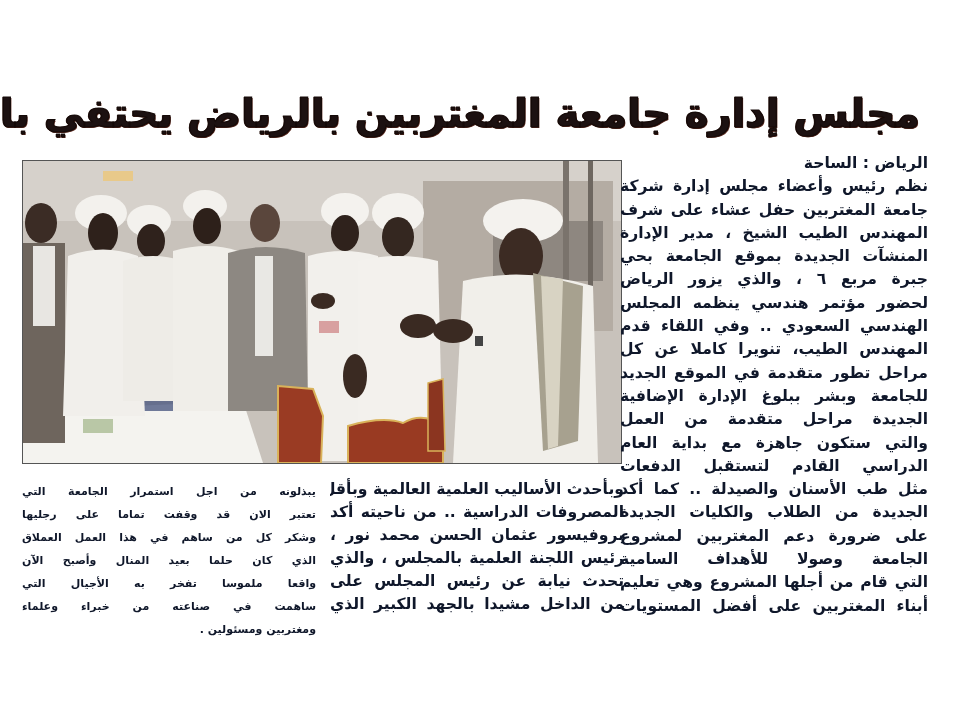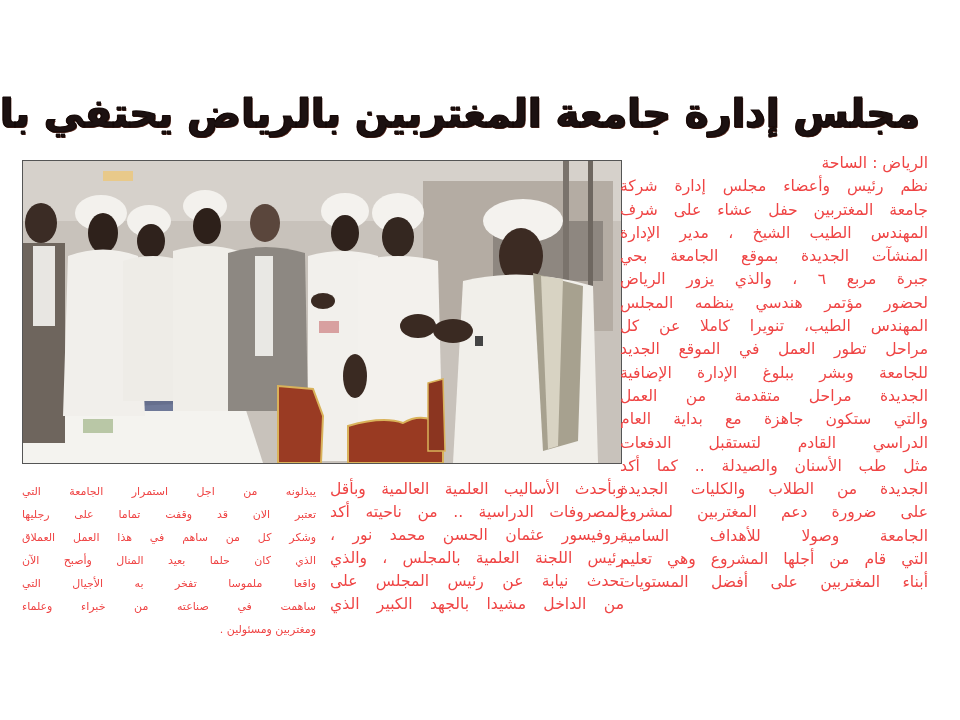--- a/index.html
+++ b/index.html
@@ -31,22 +31,22 @@
       white-space: nowrap;
       text-shadow: 1px 1px 0 #5a2a20, -1px 0 0 #2a1510, 0 1px 0 #3a1a10;
       -webkit-text-stroke: 1.2px #150a08;
     }
     .col {
       position: absolute;
       direction: rtl;
       text-align: justify;
       text-align-last: right;
       font-family: "DejaVu Sans", sans-serif;
-      font-weight: normal;
-      color: #ef4444;
+      font-weight: bold;
+      color: #0f172a;
     }
     .col .line {
       display: block;
       white-space: nowrap;
       overflow: hidden;
       text-align: justify;
       text-align-last: justify;
     }
     .col-right {
       left: 620px;
@@ -160,22 +160,23 @@
 </div>
 
 <div class="col col-right">
   <span class="dateline">الرياض : الساحة</span>
   <span class="line">نظم رئيس وأعضاء مجلس إدارة شركة</span>
   <span class="line">جامعة المغتربين حفل عشاء على شرف</span>
   <span class="line">المهندس الطيب الشيخ ، مدير الإدارة</span>
   <span class="line">المنشآت الجديدة بموقع الجامعة بحي</span>
   <span class="line">جبرة مربع ٦ ، والذي يزور الرياض</span>
   <span class="line">لحضور مؤتمر هندسي ينظمه المجلس</span>
+  <span class="line">الهندسي السعودي .. وفي اللقاء قدم</span>
   <span class="line">المهندس الطيب، تنويرا كاملا عن كل</span>
-  <span class="line">مراحل تطور العمل في الموقع الجديد</span>
+  <span class="line">مراحل تطور متقدمة في الموقع الجديد</span>
   <span class="line">للجامعة وبشر ببلوغ الإدارة الإضافية</span>
   <span class="line">الجديدة مراحل متقدمة من العمل</span>
   <span class="line">والتي ستكون جاهزة مع بداية العام</span>
   <span class="line">الدراسي القادم لتستقبل الدفعات</span>
   <span class="line">مثل طب الأسنان والصيدلة .. كما أكد</span>
   <span class="line">الجديدة من الطلاب والكليات الجديدة</span>
   <span class="line">على ضرورة دعم المغتربين لمشروع</span>
   <span class="line">الجامعة وصولا للأهداف السامية</span>
   <span class="line">التي قام من أجلها المشروع وهي تعليم</span>
   <span class="line">أبناء المغتربين على أفضل المستويات</span>

